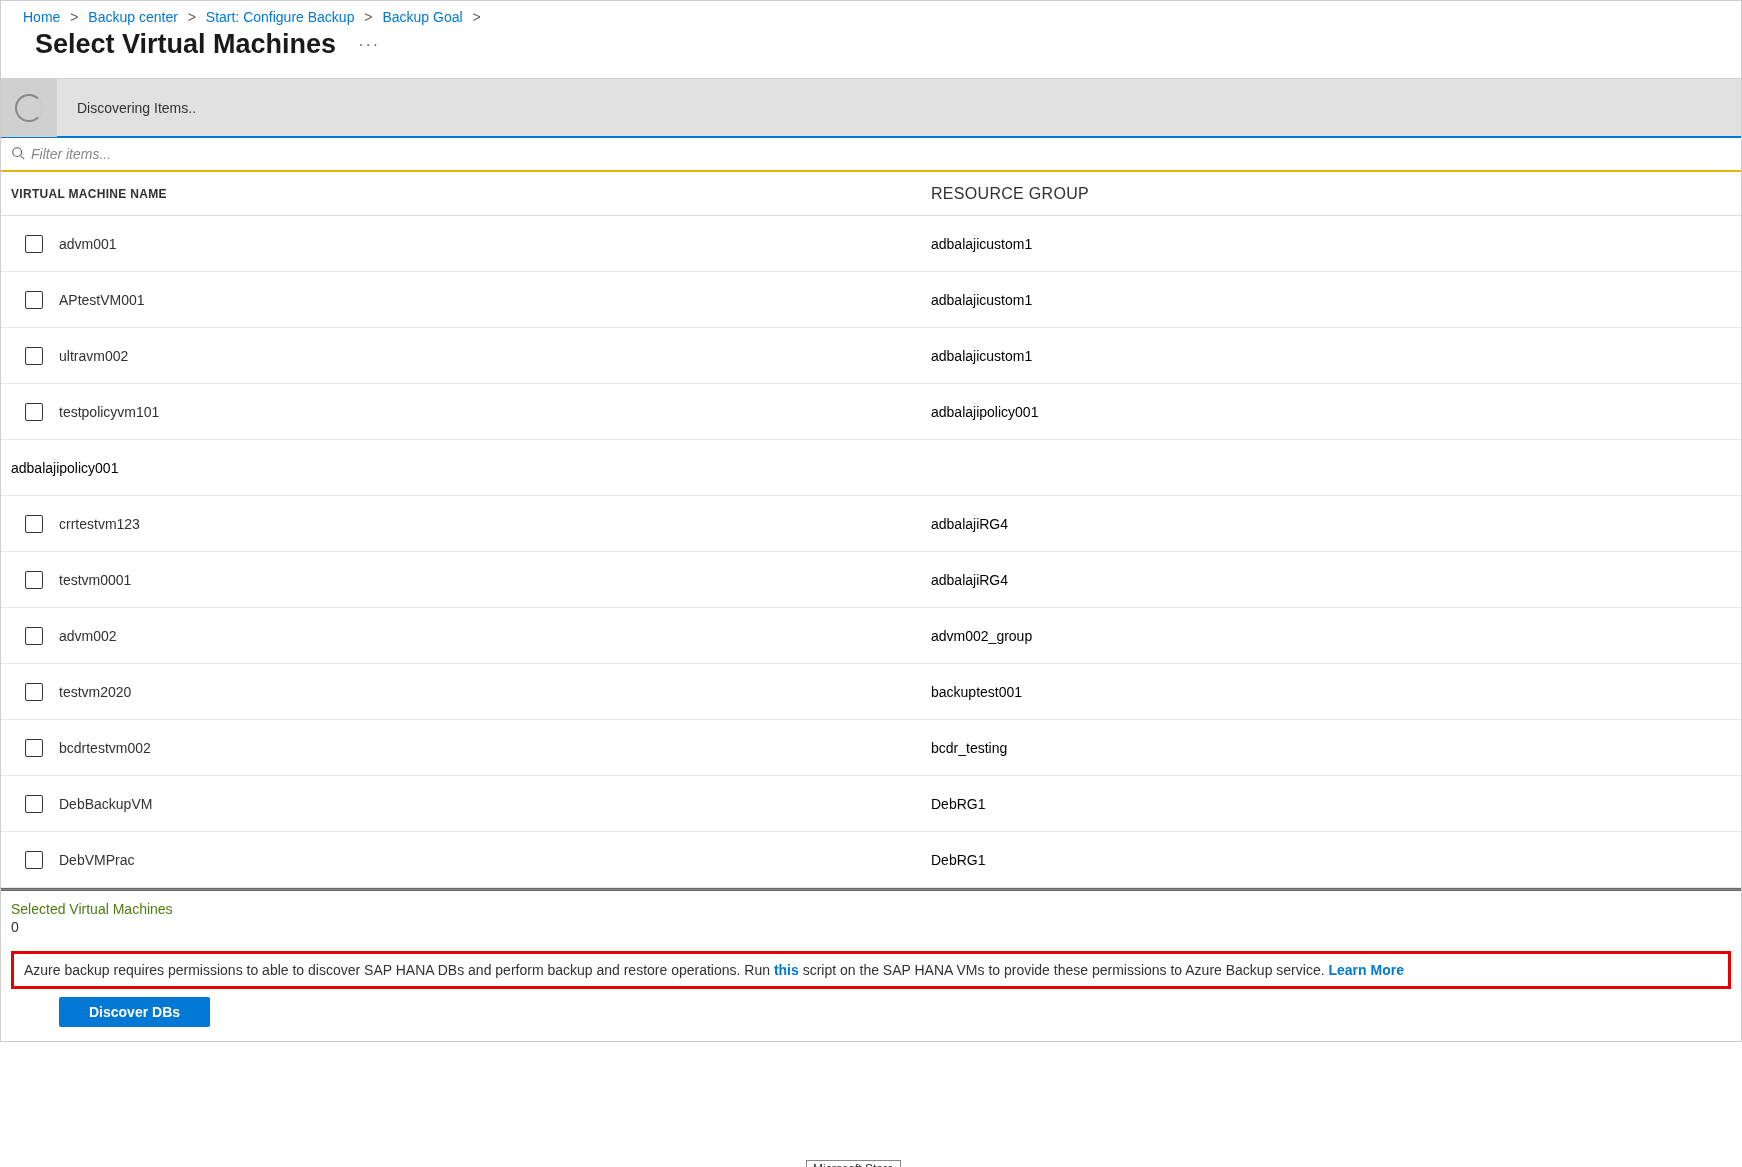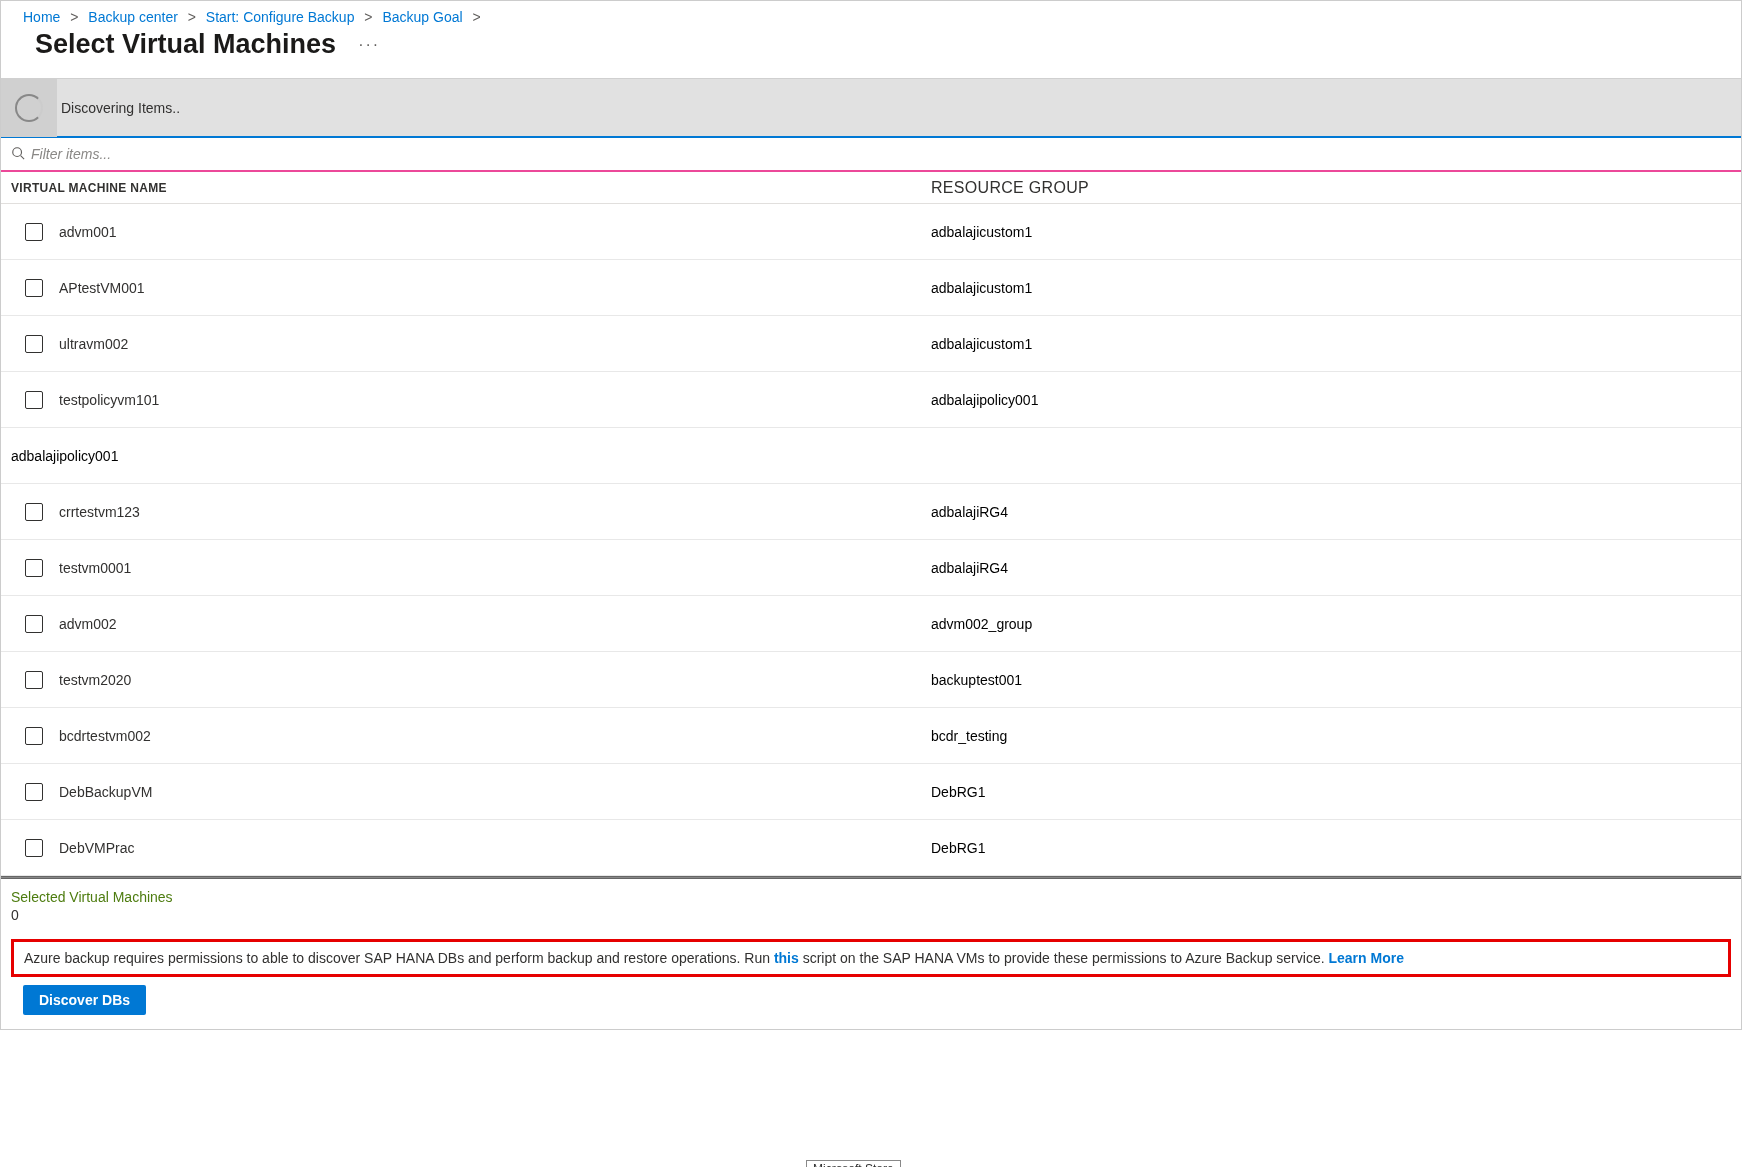--- a/index.html
+++ b/index.html
@@ -62,29 +62,29 @@
     justify-content: center;
   }
   .spinner {
     width: 28px;
     height: 28px;
     border: 2px solid #888;
     border-right-color: #ccc;
     border-radius: 50%;
   }
   .status-text {
-    padding-left: 4px;
+    padding-left: 20px;
     color: #323130;
     font-size: 14px;
   }
   .filter-row {
     display: flex;
     align-items: center;
     border-top: 2px solid #0078d4;
-    border-bottom: 2px solid #ec4899;
+    border-bottom: 2px solid #eab308;
     height: 36px;
     padding: 0 10px;
   }
   .search-icon {
     color: #605e5c;
     margin-right: 6px;
     font-size: 14px;
   }
   .filter-input {
     border: none;
@@ -94,21 +94,21 @@
     font-style: italic;
     color: #323130;
   }
   .filter-input::placeholder {
     color: #8a8886;
     font-style: italic;
   }
   .table-header {
     display: flex;
     padding: 0 10px;
-    height: 32px;
+    height: 44px;
     align-items: center;
     border-bottom: 1px solid #e1dfdd;
   }
   .col1 { width: 920px; font-weight: 600; font-size: 12px; letter-spacing: 0.3px; }
   .col2 { flex: 1; font-weight: 400; font-size: 16px; letter-spacing: 0.3px; }
   .row {
     display: flex;
     align-items: center;
     height: 56px;
     border-bottom: 1px solid #e8e8e8;
@@ -156,25 +156,26 @@
     font-weight: 600;
     cursor: pointer;
   }
   .action-row {
     padding: 0 22px 14px 22px;
   }
   .primary-btn {
     background: #0078d4;
     color: #fff;
     border: none;
-    padding: 7px 16px;
+    padding: 7px 30px;
     font-size: 14px;
     font-weight: 600;
     cursor: pointer;
     border-radius: 2px;
+    margin-left: 36px;
   }
   .tooltip-stub {
     position: absolute;
     left: 806px;
     top: 1160px;
     border: 1px solid #888;
     background: #fff;
     padding: 1px 6px;
     font-size: 12px;
     color: #333;

